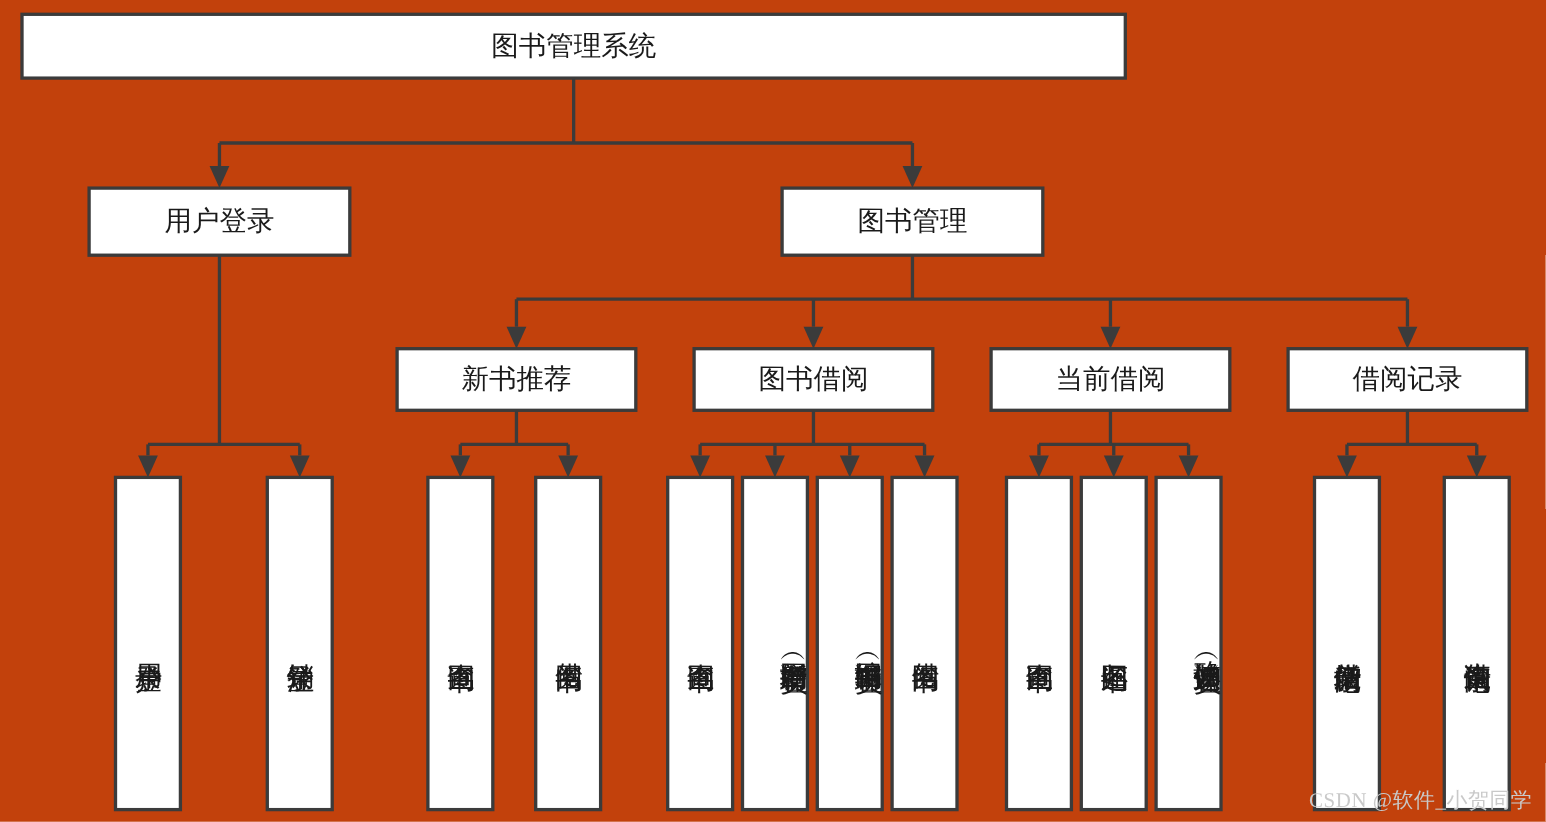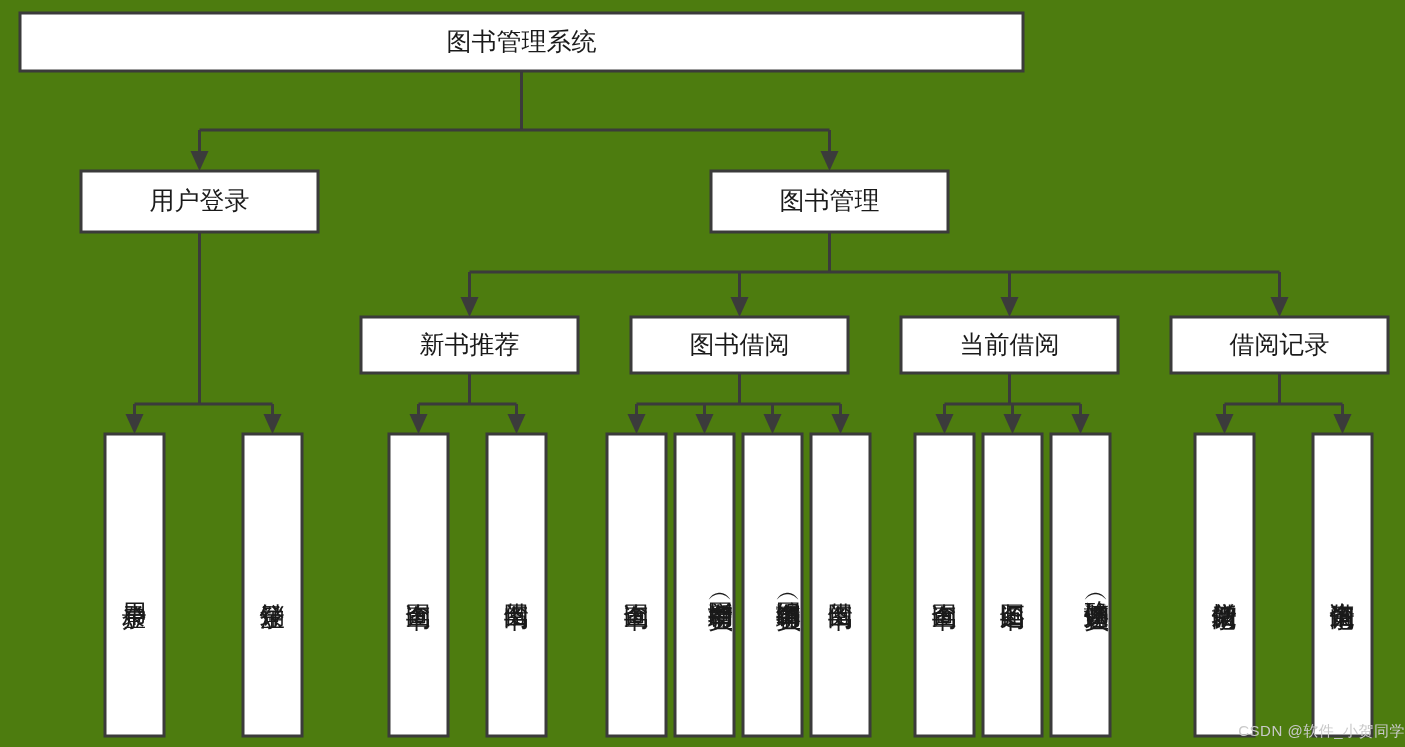--- a/index.html
+++ b/index.html
@@ -1,21 +1,21 @@
 <!DOCTYPE html>
 <html><head>
 <meta charset="utf-8">
 <title>图书管理系统 结构图</title>
 <style>
   html,body{margin:0;padding:0;background:#ffffff;}
   body{
     font-family:"Liberation Sans","DejaVu Sans",sans-serif;
     width:1405px;height:747px;overflow:hidden;
   }
-  #diagram-root{position:relative;width:1405px;height:747px;background:#4d7c0f;}
+  #diagram-root{position:relative;width:1405px;height:747px;background:#c2410c;}
   svg#diagram-svg{position:absolute;left:0;top:0;width:1405px;height:747px;display:block;}
   .node-box{fill:#ffffff;stroke:#3b3b3b;stroke-width:3;}
   .connector{stroke:#3b3b3b;stroke-width:3;fill:none;}
   .arrow-head{fill:#3b3b3b;stroke:none;}
   .node-label-h{
     font-family:"Liberation Sans","DejaVu Sans",sans-serif;
     font-size:25px;fill:#1a1a1a;text-anchor:middle;dominant-baseline:middle;
     white-space:pre;
   }
   .vtext-wrap{
@@ -24,23 +24,23 @@
     writing-mode:vertical-rl;
     text-orientation:upright;
     font-family:"Liberation Sans","DejaVu Sans",sans-serif;
     font-size:25px;line-height:1.06;color:#1a1a1a;
     letter-spacing:1px;
     pointer-events:none;
     text-align:center;
   }
   .vtext-wrap.center{align-items:center;}
   .watermark{
-    position:absolute;right:0;bottom:6px;
-    font-family:Liberation Sans, sans-serif;
-    font-size:15px;color:#c9c9c9;letter-spacing:0.5px;
+    position:absolute;right:12px;bottom:6px;
+    font-family:Liberation Serif, serif;
+    font-size:19px;color:#c9c9c9;letter-spacing:0.5px;
     user-select:none;white-space:nowrap;
   }
 </style>
 </head>
 <body>
 
 <div id="diagram-root">
   <svg id="diagram-svg" viewBox="0 0 1405 747">
     <g id="connectors-layer">
         <line x1="521.5" y1="71" x2="521.5" y2="130" class="connector"></line>

